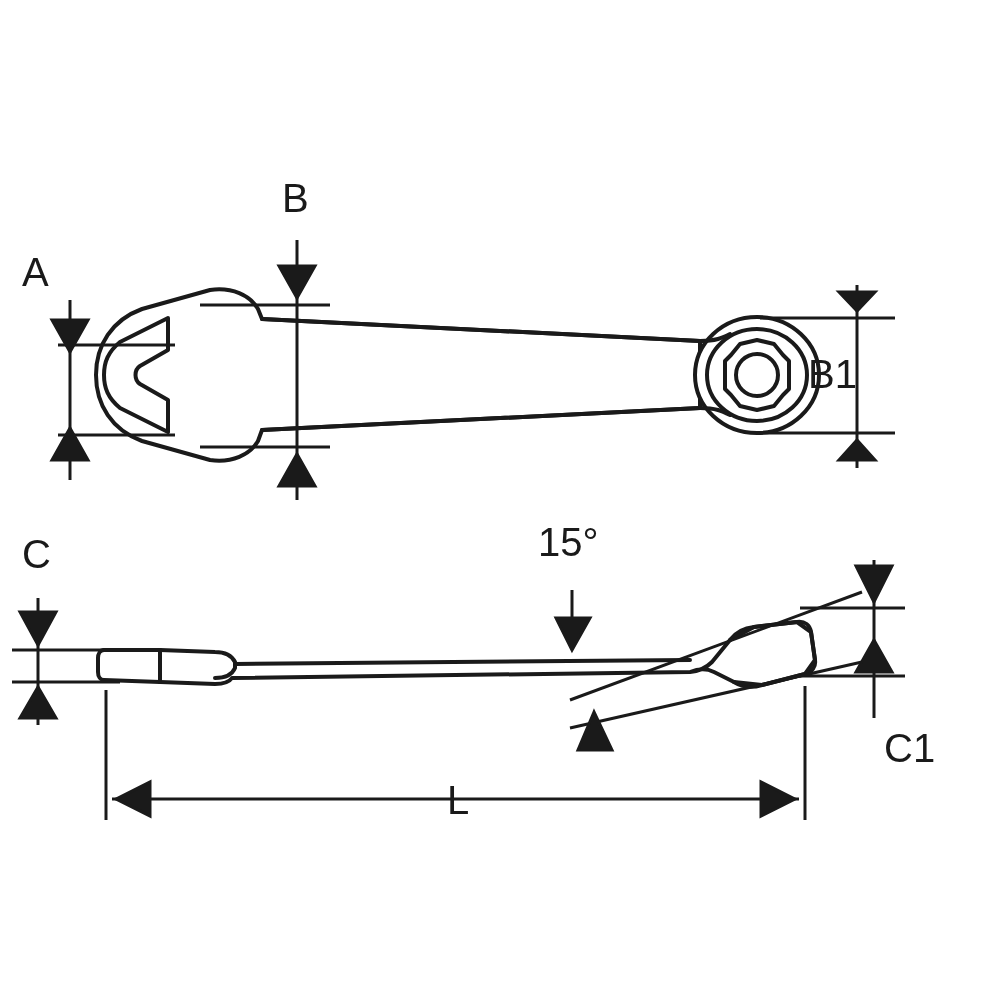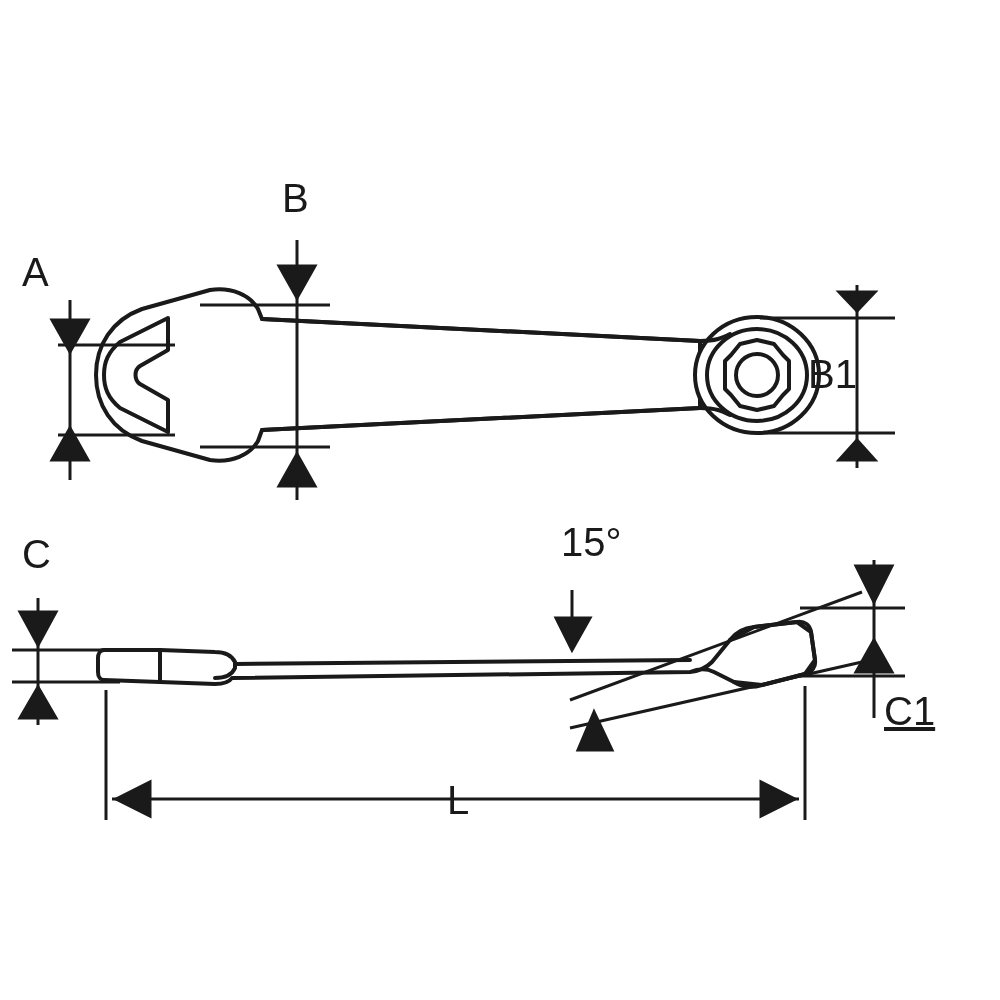--- a/index.html
+++ b/index.html
@@ -177,17 +177,17 @@
       <line x1="112" y1="799" x2="799" y2="799"></line>
       <polygon points="116,799 150,782 150,816"></polygon>
       <polygon points="795,799 761,782 761,816"></polygon>
     </g>
   </svg>
 
   <div class="dim-label" style="left:22px; top:250px;">A</div>
   <div class="dim-label" style="left:282px; top:176px;">B</div>
   <div class="dim-label" style="left:808px; top:352px;">B1</div>
   <div class="dim-label" style="left:22px; top:532px;">C</div>
-  <div class="dim-label" style="left:884px; top:689px;text-decoration:underline;">C1</div>
+  <div class="dim-label" style="left:884px; top:726px;">C1</div>
   <div class="dim-label" style="left:447px; top:778px;">L</div>
-  <div class="dim-label" style="left:561px; top:520px;">15°</div>
+  <div class="dim-label" style="left:538px; top:520px;">15°</div>
 
 </div>
 
 </body></html>

